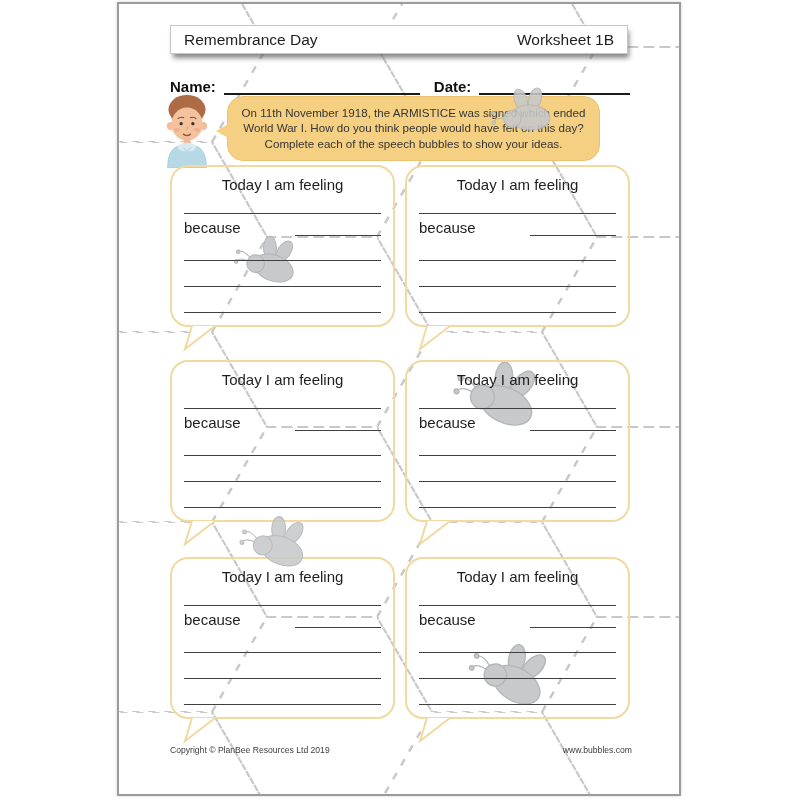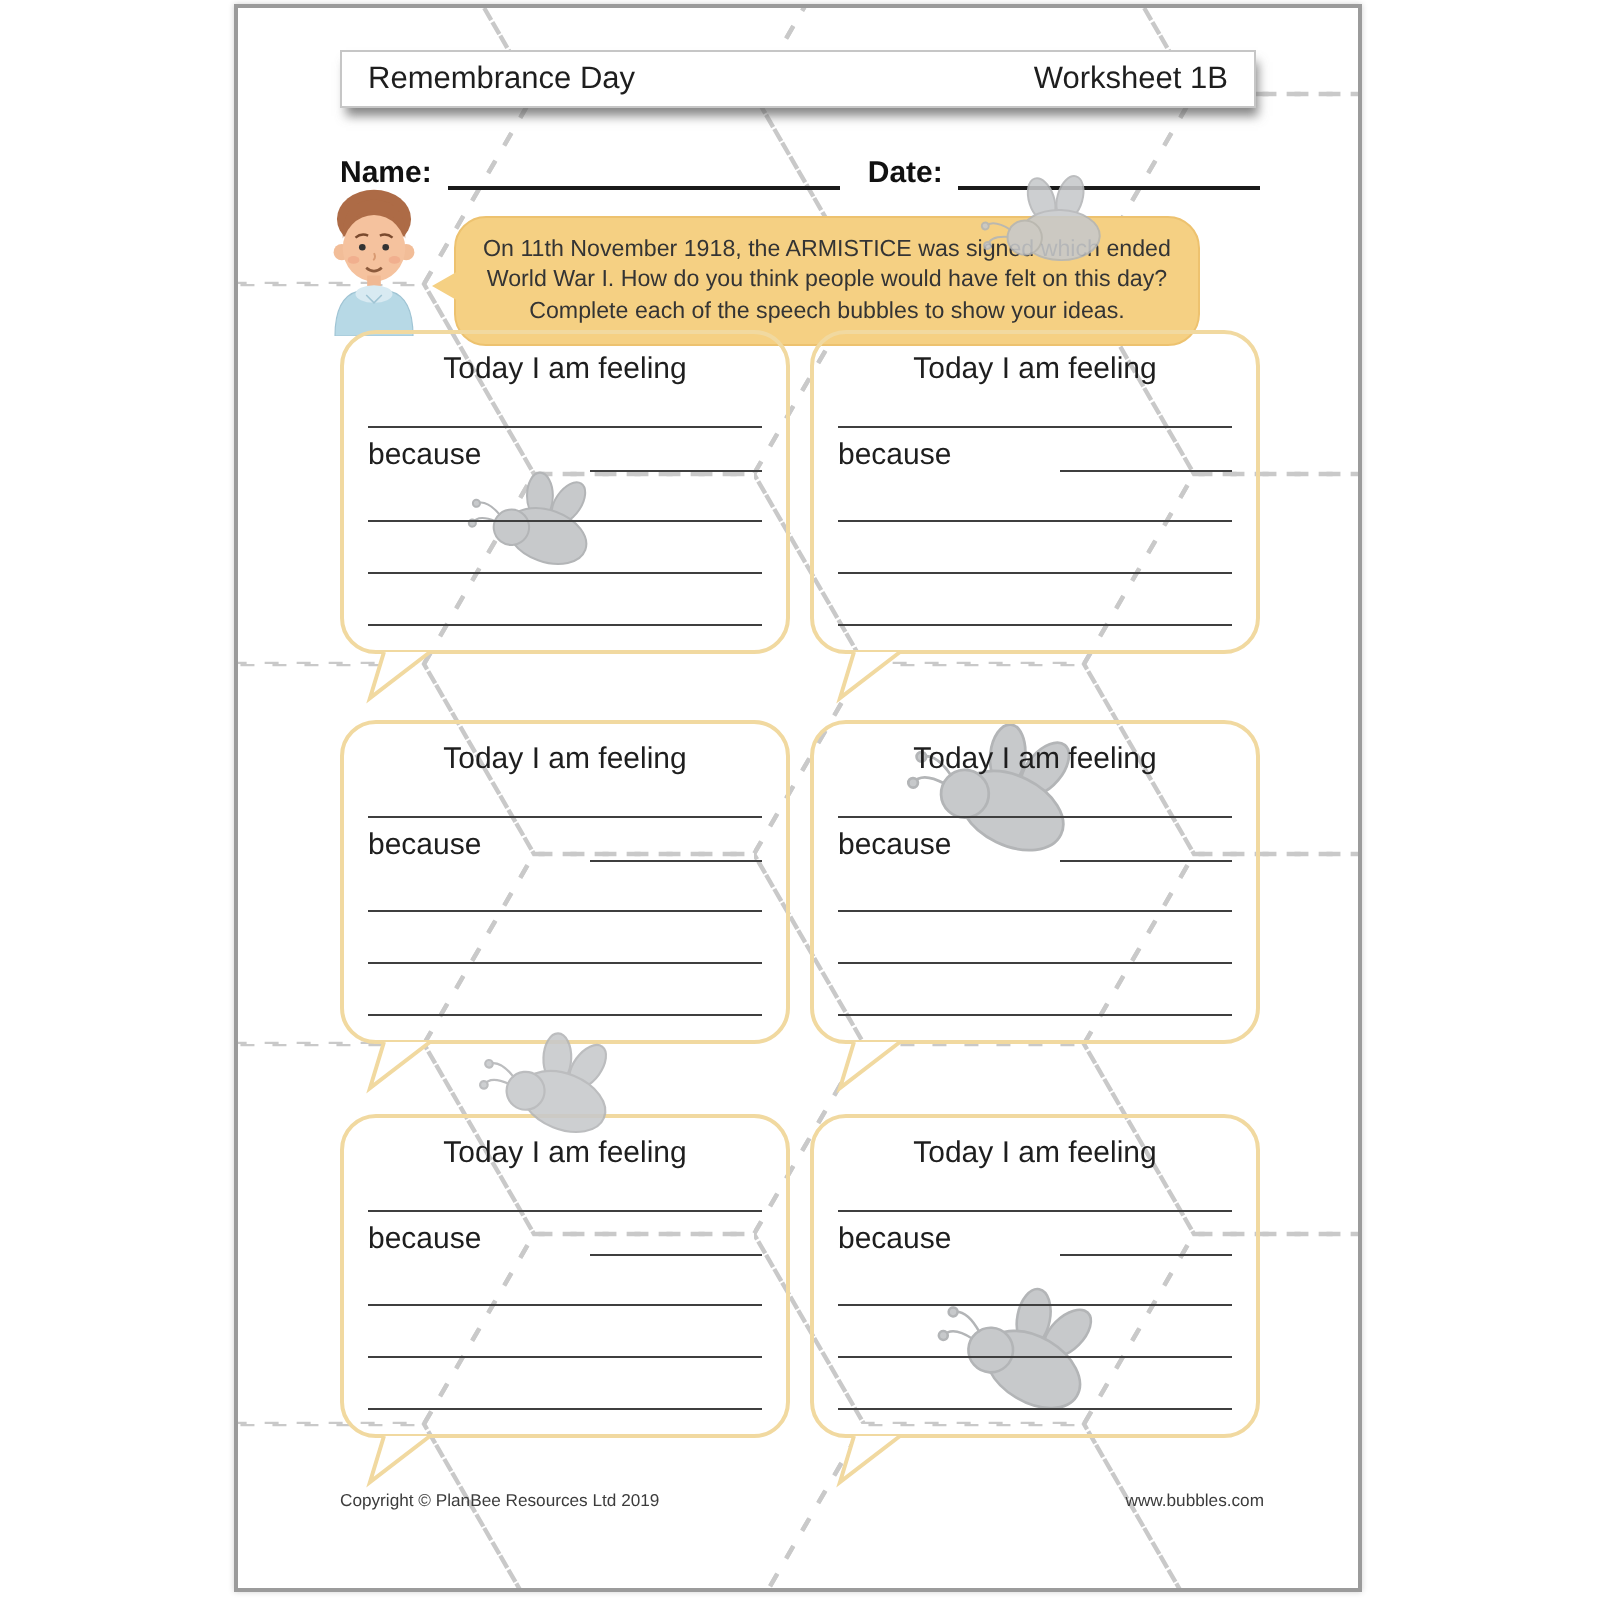--- a/index.html
+++ b/index.html
@@ -32,21 +32,21 @@
   .nline { width:196px; margin:0 14px 0 8px; }
   .dline { flex:1; margin-left:8px; }
 
   
   .avatar { position:absolute; left:38px; top:86px; width:60px; height:78px; }
 
   
   .instruction { position:absolute; left:108px; top:92px; width:373px;
                  background:#f5d083; border:1px solid #edc26f; border-radius:16px;
                  padding:8px 12px 9px; text-align:center;
-                 font-size:11.6px; line-height:1.33; color:#343434;margin-top:12px; }
+                 font-size:11.6px; line-height:1.33; color:#343434; }
   .instruction::before { content:""; position:absolute; left:-12px; top:26px;
                  border-top:8px solid transparent; border-bottom:8px solid transparent;
                  border-right:14px solid #f5d083; }
 
   
   .bubble { position:absolute; width:225px; height:162px;
             border:2px solid #f1d9a0; border-radius:18px; background:transparent; }
   .b-r0c0 { left:51px;  top:161px; } .b-r0c1 { left:286px; top:161px; }
   .b-r1c0 { left:51px;  top:356px; } .b-r1c1 { left:286px; top:356px; }
   .b-r2c0 { left:51px;  top:553px; } .b-r2c1 { left:286px; top:553px; }

